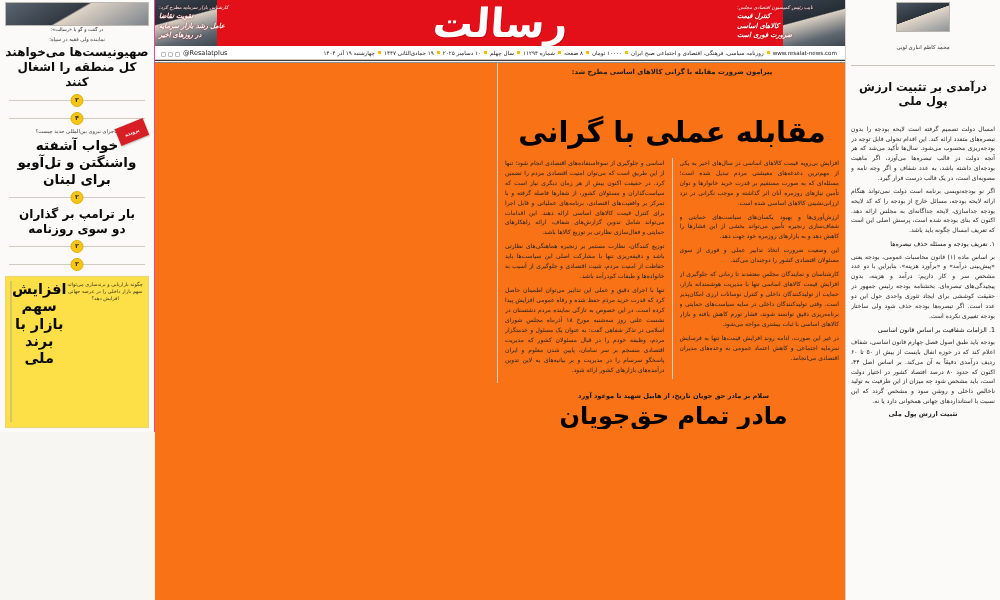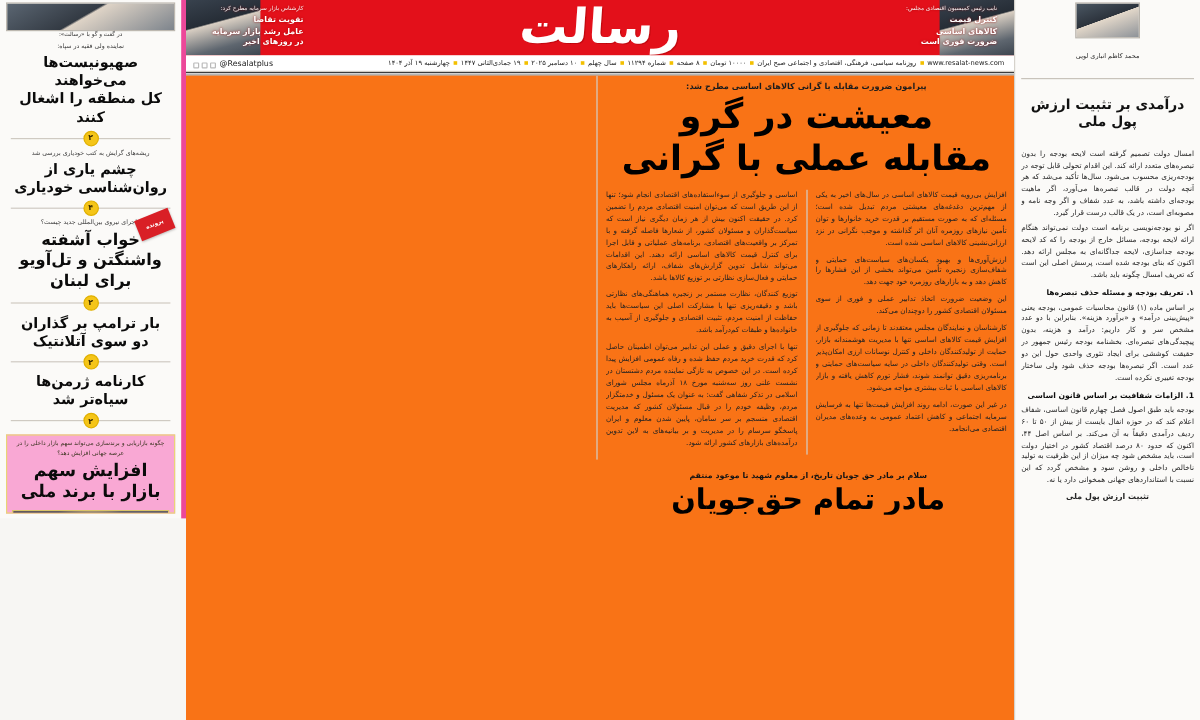--- a/index.html
+++ b/index.html
@@ -61,21 +61,21 @@
   .opinion-body {
     font-size: 6.1px;
     line-height: 1.62;
     text-align: justify;
     color: #262626;
     flex: 1;
     overflow: hidden;
   }
   .opinion-body p { margin-bottom: 3px; }
   .opinion-sub {
-    font-weight: bold;
+    font-weight: normal;
     font-size: 6.4px;
     color: #0d0d0d;
     display: block;
     margin: 4px 0 2px 0;
     text-align: right;
   }
   .opinion-end {
     font-weight: bold;
     font-size: 6.6px;
     text-align: center;
@@ -117,24 +117,25 @@
   }
   .mh-teaser.right .mh-portrait { right: 0; }
   .mh-teaser.left  .mh-portrait { left: 0; }
   .mh-lines {
     position: relative;
     z-index: 2;
     color: #fff;
     font-size: 6.6px;
     font-weight: bold;
     line-height: 1.45;
-    text-align: right;
-    padding: 0 14px;
+    text-align: left;
+    padding: 0 4px;
     width: 112px;
     text-shadow: 0 0 2px rgba(160,0,0,.9);
+    font-style: italic;
   }
   .mh-lines .kicker { font-size: 4.8px; font-weight: normal; opacity: .95; display:block; }
   .mh-logo-zone {
     flex: 1;
     position: relative;
     display: flex;
     align-items: center;
     justify-content: center;
   }
   .mh-logo {
@@ -304,21 +305,21 @@
     letter-spacing: -.8px;
     overflow: hidden;
     max-height: 26px;
   }
 
   
   .right-col {
     width: 155px;
     height: 432px;
     background: #fbfaf8;
-    border-right: 4px solid #ec4899;
+    border-right: 1px solid #ec4899;
     padding: 2px 5px 4px 5px;
     display: flex;
     flex-direction: column;
     overflow: hidden;
   }
   .rb-photo {
     height: 24px;
     background: linear-gradient(150deg,#5b6672 0%,#333a43 46%,#ded3c6 48%,#7d848c 100%);
     border: 1px solid #bdb8b0;
     margin-bottom: 1px;
@@ -387,26 +388,26 @@
     font-size: 4.8px;
     font-weight: bold;
     display: flex;
     align-items: center;
     justify-content: center;
     transform: rotate(-22deg);
     box-shadow: 0 1px 2px rgba(0,0,0,.25);
   }
   .promo-box {
     margin-top: 3px;
-    background: #f9a8d4;
+    background: #fde047;
     border: 1px solid #e9d476;
     padding: 4px 4px 5px 4px;
     flex: 1;
     display: flex;
-    flex-direction: column;
+    flex-direction: row;
     overflow: hidden;
   }
   .promo-kicker {
     font-size: 5.0px;
     text-align: center;
     color: #3b3520;
     line-height: 1.45;
     margin-bottom: 3px;
   }
   .promo-title {
@@ -506,21 +507,21 @@
         <span>@Resalatplus</span>
       </div>
     </div>
     <div class="double-rule"></div>
 
     <div class="main-row">
 
       <section class="lead-col">
         <div class="lead-kicker">پیرامون ضرورت مقابله با گرانی کالاهای اساسی مطرح شد:</div>
         <h1 class="lead-headline">
-          <span>معیشت در گرو</span><br>
+          <br>
           <span>مقابله عملی با گرانی</span>
         </h1>
         <div class="lead-body">
           <div class="bcol">
             <p>افزایش بی‌رویه قیمت کالاهای اساسی در سال‌های اخیر به یکی از مهم‌ترین دغدغه‌های معیشتی مردم تبدیل شده است؛ مسئله‌ای که به صورت مستقیم بر قدرت خرید خانوارها و توان تأمین نیازهای روزمره آنان اثر گذاشته و موجب نگرانی در نزد ارزانی‌نشینی کالاهای اساسی شده است.</p>
             <p>ارزش‌آوری‌ها و بهبود یکسان‌های سیاست‌های حمایتی و شفاف‌سازی زنجیره تأمین می‌تواند بخشی از این فشارها را کاهش دهد و به بازارهای روزمره خود جهت دهد.</p>
             <p>این وضعیت ضرورت اتخاذ تدابیر عملی و فوری از سوی مسئولان اقتصادی کشور را دوچندان می‌کند.</p>
             <p>کارشناسان و نمایندگان مجلس معتقدند تا زمانی که جلوگیری از افزایش قیمت کالاهای اساسی تنها با مدیریت هوشمندانه بازار، حمایت از تولیدکنندگان داخلی و کنترل نوسانات ارزی امکان‌پذیر است. وقتی تولیدکنندگان داخلی در سایه سیاست‌های حمایتی و برنامه‌ریزی دقیق توانمند شوند، فشار تورم کاهش یافته و بازار کالاهای اساسی با ثبات بیشتری مواجه می‌شود.</p>
             <p>در غیر این صورت، ادامه روند افزایش قیمت‌ها تنها به فرسایش سرمایه اجتماعی و کاهش اعتماد عمومی به وعده‌های مدیران اقتصادی می‌انجامد.</p>
           </div>
@@ -531,21 +532,21 @@
             <p>تنها با اجرای دقیق و عملی این تدابیر می‌توان اطمینان حاصل کرد که قدرت خرید مردم حفظ شده و رفاه عمومی افزایش پیدا کرده است. در این خصوص به تازگی نماینده مردم دشتستان در نشست علنی روز سه‌شنبه مورخ ۱۸ آذرماه مجلس شورای اسلامی در تذکر شفاهی گفت: به عنوان یک مسئول و خدمتگزار مردم، وظیفه خودم را در قبال مسئولان کشور که مدیریت اقتصادی منسجم بر سر سامان، پایین شدن معلوم و ایران پاسخگو سرسام را در مدیریت و بر بیانیه‌های به لاین تدوین درآمده‌های بازارهای کشور ارائه شود.</p>
           </div>
         </div>
       </section>
 
       <section class="photo-col">
         <div class="photo-frame">
           <div class="floral"></div>
           <div class="calligraphy">یا فاطمه</div>
         </div>
-        <div class="photo-caption">سلام بر مادر حق جویان تاریخ، از معلوم شهید تا موعود منتقم</div>
+        <div class="photo-caption">سلام بر مادر حق جویان تاریخ، از هابیل شهید تا موعود آورد</div>
         <h2 class="photo-headline">مادر تمام حق‌جویان</h2>
       </section>
 
     </div>
   </div>
 
   <aside class="right-col">
     <div class="rb-photo"></div>
     <div class="rb-source">در گفت و گو با «رسالت»:</div>
 
@@ -553,60 +554,47 @@
       <div class="sb-kicker">نماینده ولی فقیه در سپاه:</div>
       <div class="sb-title">
         <span>صهیونیست‌ها می‌خواهند</span><br>
         <span>کل منطقه را اشغال کنند</span>
       </div>
     </div>
     <div class="sb-divider">
       <span class="page-badge">۲</span>
     </div>
 
-    <div class="sb-item">
-      <div class="sb-kicker">ریشه‌های گرایش به کتب خودیاری بررسی شد</div>
-      <div class="sb-title">
-        <span>چشم یاری از</span><br>
-        <span>روان‌شناسی خودیاری</span>
-      </div>
-    </div>
     <div class="sb-divider">
       <span class="page-badge">۴</span>
     </div>
 
     <div class="sb-item ribbon-wrap">
       <div class="sb-kicker">ماجرای نیروی بین‌المللی جدید چیست؟</div>
       <div class="sb-title big">
         <span>خواب آشفته</span><br>
         <span>واشنگتن و تل‌آویو</span><br>
         <span>برای لبنان</span>
       </div>
       <span class="ribbon">پرونده</span>
     </div>
     <div class="sb-divider">
       <span class="page-badge">۲</span>
     </div>
 
     <div class="sb-item">
       <div class="sb-title">
         <span>بار ترامپ بر گذاران</span><br>
-        <span>دو سوی آتلانتیک</span>
+        <span>دو سوی روزنامه</span>
       </div>
     </div>
     <div class="sb-divider">
       <span class="page-badge">۲</span>
     </div>
 
-    <div class="sb-item">
-      <div class="sb-title">
-        <span>کارنامه ژرمن‌ها</span><br>
-        <span>سیاه‌تر شد</span>
-      </div>
-    </div>
     <div class="sb-divider">
       <span class="page-badge">۲</span>
     </div>
 
     <div class="promo-box">
       <div class="promo-kicker">چگونه بازاریابی و برندسازی می‌تواند سهم بازار داخلی را در عرصه جهانی افزایش دهد؟</div>
       <div class="promo-title">
         <span>افزایش سهم</span><br>
         <span>بازار با برند ملی</span>
       </div>

